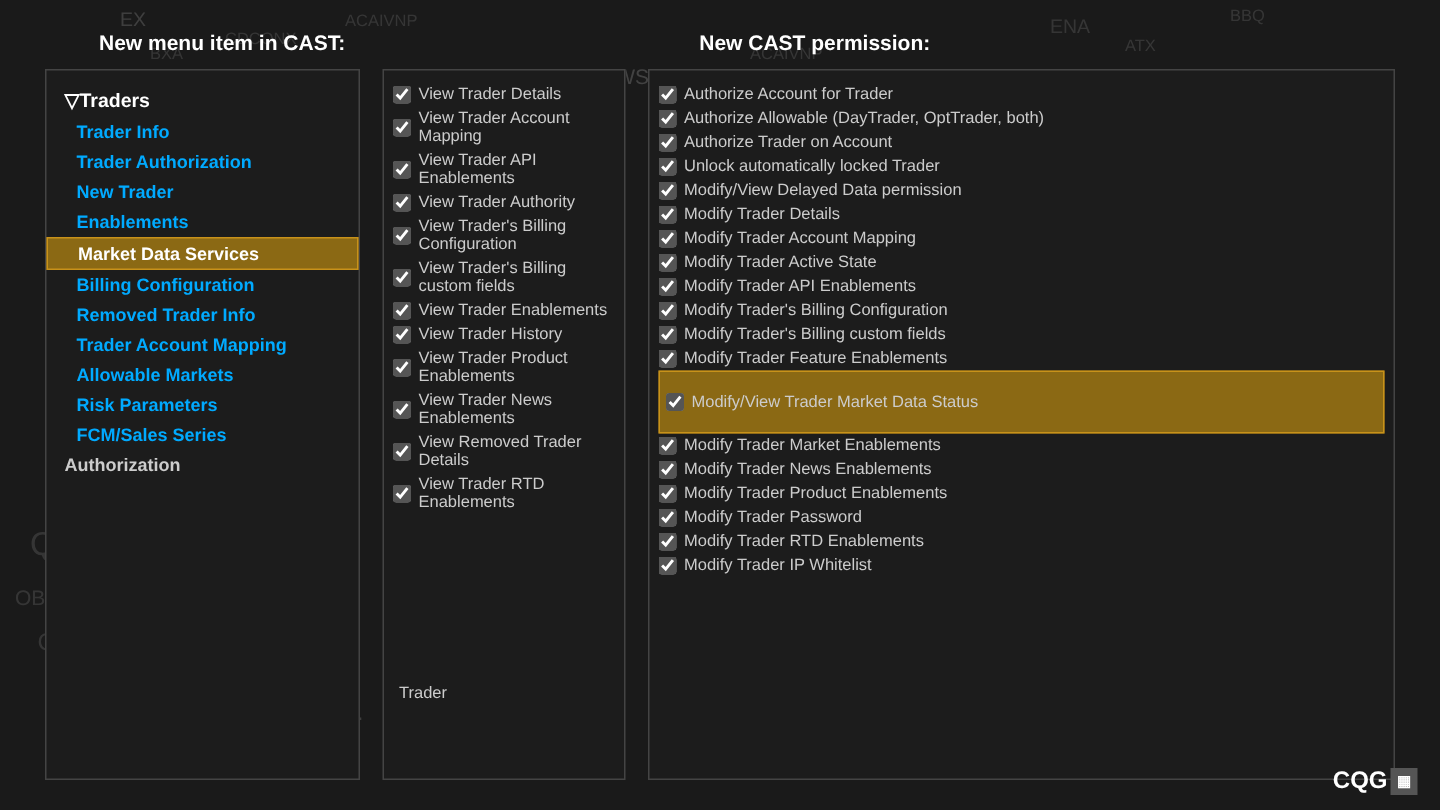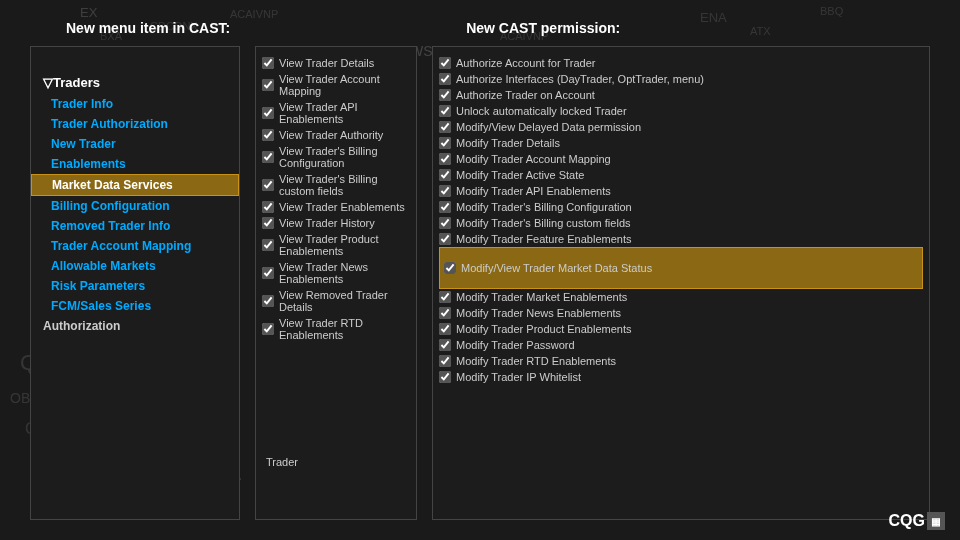--- a/index.html
+++ b/index.html
@@ -68,21 +68,20 @@
     }
 
     .traders-panel .panel-header {
       color: #ffffff;
       font-weight: bold;
       font-size: 13px;
       padding: 4px 12px;
       display: flex;
       align-items: center;
       gap: 4px;
-      margin-top: 16px;
     }
 
     .traders-panel .menu-item {
       padding: 3px 12px 3px 20px;
       color: #00aaff;
       cursor: pointer;
       font-size: 12px;
       font-weight: bold;
     }
 
@@ -275,21 +274,21 @@
       <div class="trader-label">Trader</div>
     </div>
 
     <div class="right-panel">
       <div class="checkbox-item">
         <input type="checkbox" checked="" style="">
         <span>Authorize Account for Trader</span>
       </div>
       <div class="checkbox-item">
         <input type="checkbox" checked="" style="">
-        <span>Authorize Interfaces (DayTrader, OptTrader, menu)</span>
+        <span>Authorize Allowable (DayTrader, OptTrader, both)</span>
       </div>
       <div class="checkbox-item">
         <input type="checkbox" checked="" style="">
         <span>Authorize Trader on Account</span>
       </div>
       <div class="checkbox-item">
         <input type="checkbox" checked="" style="">
         <span>Unlock automatically locked Trader</span>
       </div>
       <div class="checkbox-item">

